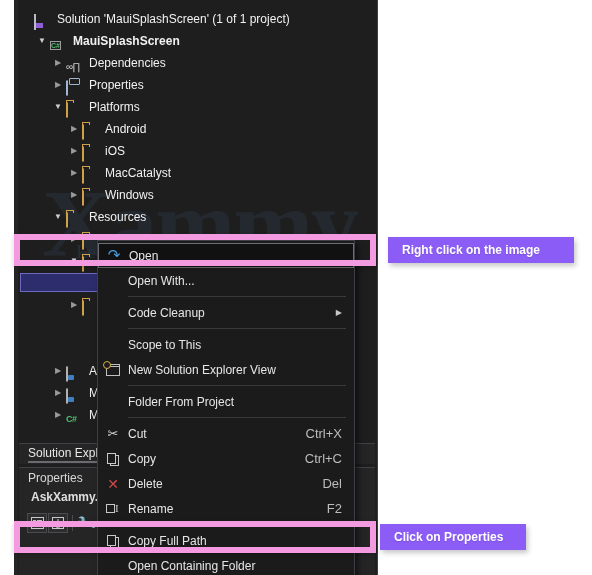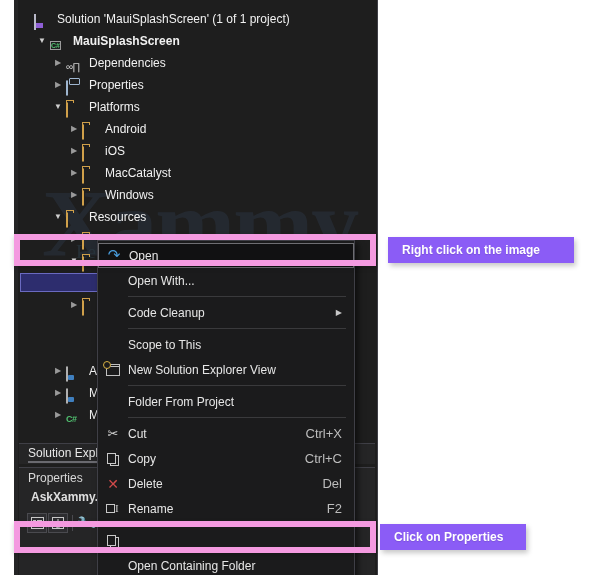--- a/index.html
+++ b/index.html
@@ -715,20 +715,21 @@
         <span class="ic-rename"></span>
       </span>
       <span class="mi-label">Rename</span>
       <span class="mi-shortcut">F2</span>
     </div>
     <div class="mi-sep"></div>
     <div class="mi">
       <span class="mi-icon">
         <span class="ic-copy"></span>
       </span>
+      <span class="mi-label">Copy Full Path</span>
     </div>
     <div class="mi">
       <span class="mi-icon"></span>
       <span class="mi-label">Open Containing Folder</span>
     </div>
   </div>
 
 <div class="pink-outline" style="left:14px; top:234px; width:362px; height:32px;"></div>
 <div class="pink-box" style="left:388px; top:237px; width:186px; height:26px;">Right click on the image</div>
 

